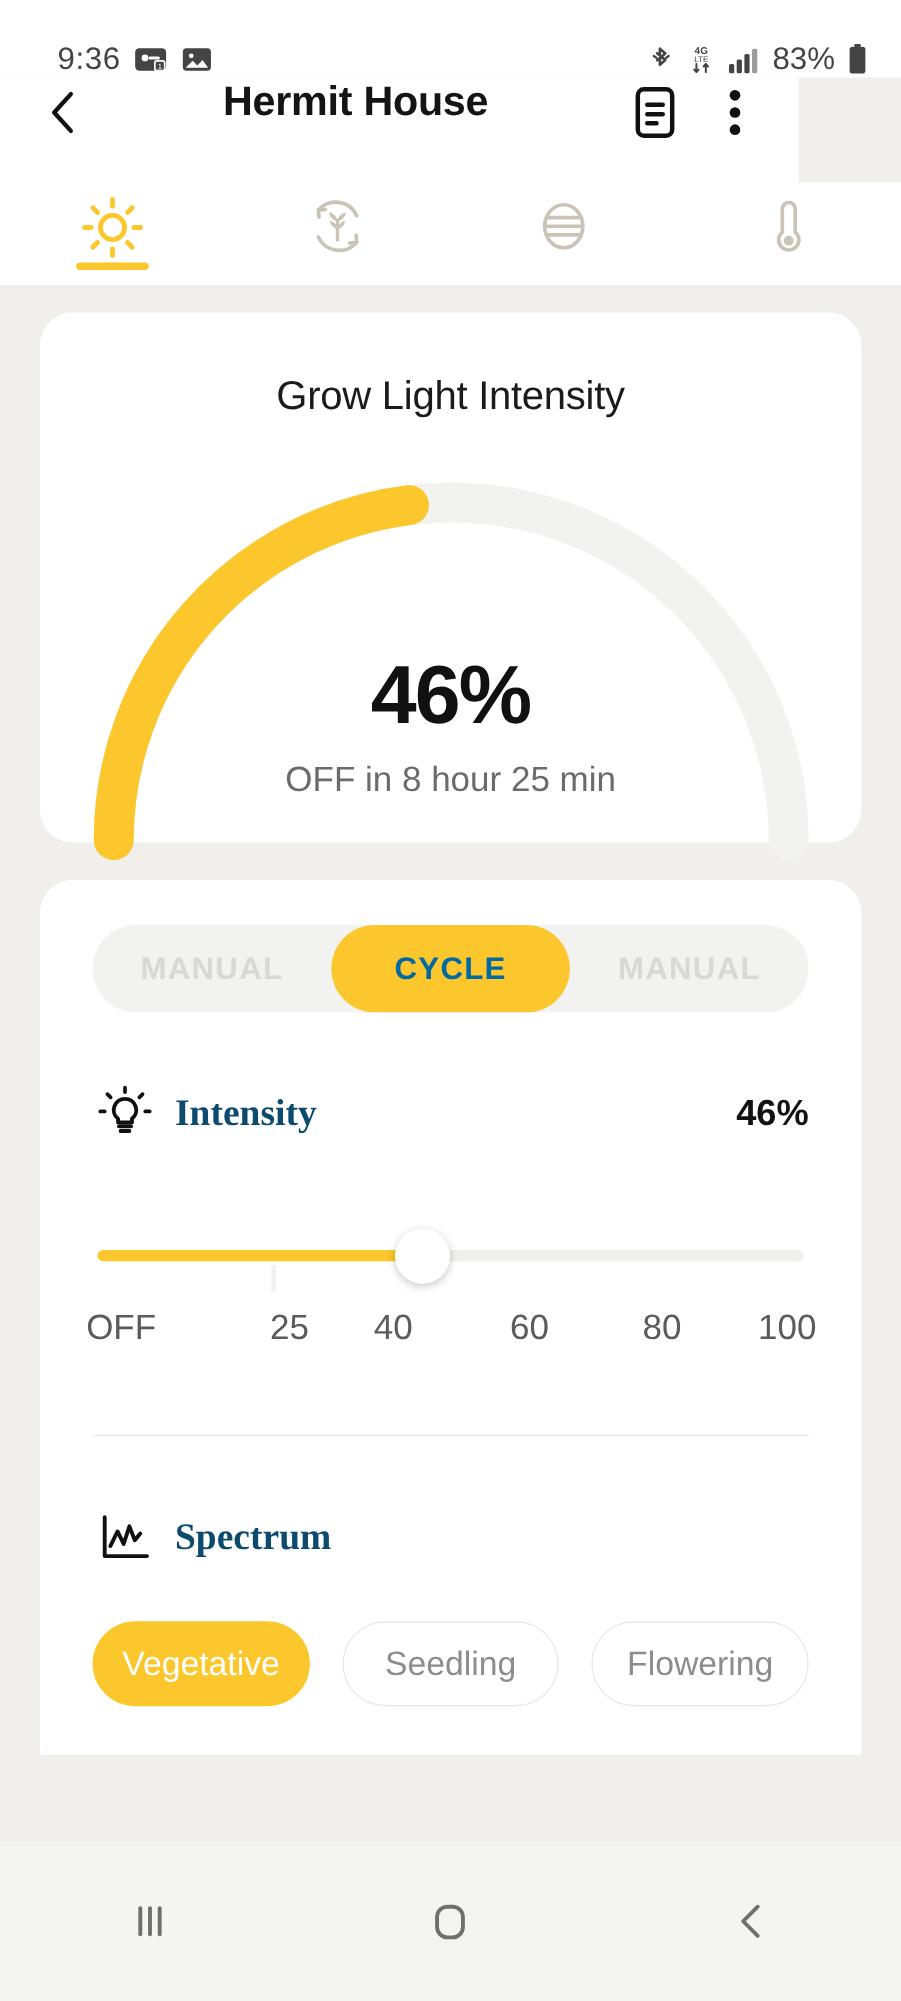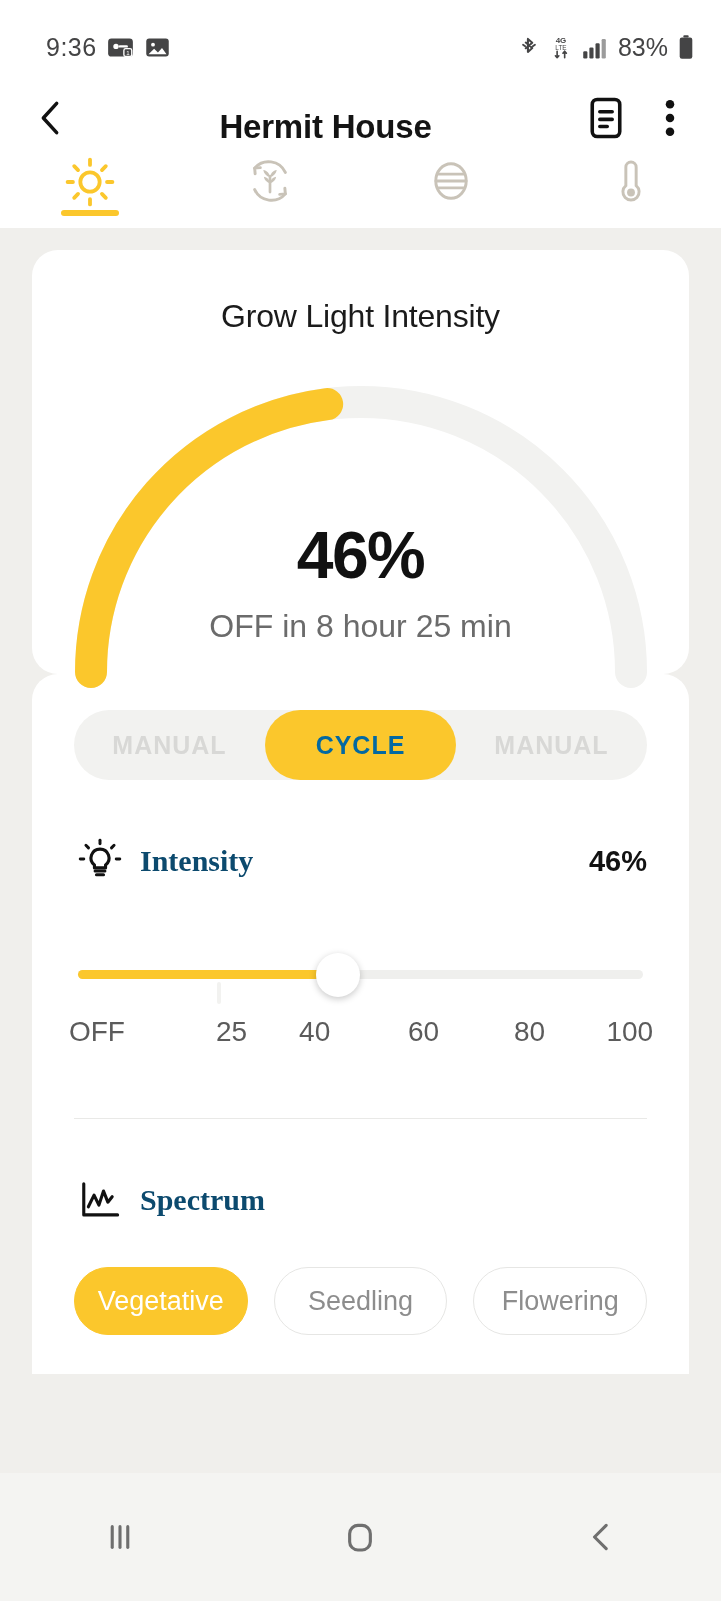--- a/index.html
+++ b/index.html
@@ -19,22 +19,22 @@
     padding:0 26px 0 46px;
   }
   .sb-left{ display:flex; align-items:center; gap:10px; }
   .sb-time{ font-size:25px; color:#444445; letter-spacing:.5px; font-weight:400; }
   .sb-right{ display:flex; align-items:center; gap:9px; }
   .sb-pct{ font-size:25px; color:#444445; letter-spacing:0; }
   .sb-ico{ display:block; }
 
   
   .header{
-    position:absolute; top:62px; left:0; width:721px; height:84px;
-    background:#ffffff; display:flex; align-items:flex-end; padding:0 26px 0 22px;
+    position:absolute; top:62px; left:0; width:639px; height:84px;
+    background:#ffffff; display:flex; align-items:flex-start; padding:0 26px 0 22px;
   }
   .hdr-back{ width:56px; height:56px; display:flex; align-items:center; justify-content:center; }
   .hdr-title{
     flex:1; text-align:center; font-size:33px; font-weight:700; color:#141414;
     letter-spacing:-.2px; margin-left:-8px;
   }
   .hdr-actions{ display:flex; align-items:center; gap:14px; }
   .hdr-btn{ width:50px; height:56px; display:flex; align-items:center; justify-content:center; }
 
   
@@ -62,23 +62,23 @@
     font-size:32px; color:#1b1b1b; font-weight:400; letter-spacing:-.2px;
   }
   .gauge-wrap{ position:absolute; top:122px; left:0; width:100%; height:330px; }
   .gauge-svg{ display:block; margin:0 auto; }
   .gauge-center{
     position:absolute; top:150px; left:0; width:100%; text-align:center;
   }
   .gauge-value{
     font-size:66px; font-weight:800; color:#111111; letter-spacing:-1.5px; line-height:1;
   }
-  .gauge-sub{ margin-top:20px; font-size:32px; color:#6b6b6b; font-weight:400; }
-
-  .card-control{ padding:36px 42px 0; border-radius:26px 26px 0 0; min-height:700px; }
+  .gauge-sub{ margin-top:20px; font-size:28px; color:#6b6b6b; font-weight:400; }
+
+  .card-control{ margin-top:30px; padding:36px 42px 0; border-radius:26px 26px 0 0; min-height:700px; }
 
   
   .segmented{
     background:#F2F2F0; border-radius:38px; height:70px;
     display:flex; align-items:center; overflow:hidden;
   }
   .seg{
     flex:1; height:70px; display:flex; align-items:center; justify-content:center;
     font-size:25px; font-weight:700; letter-spacing:1px; color:#D8D8D6;
     border-radius:38px;

